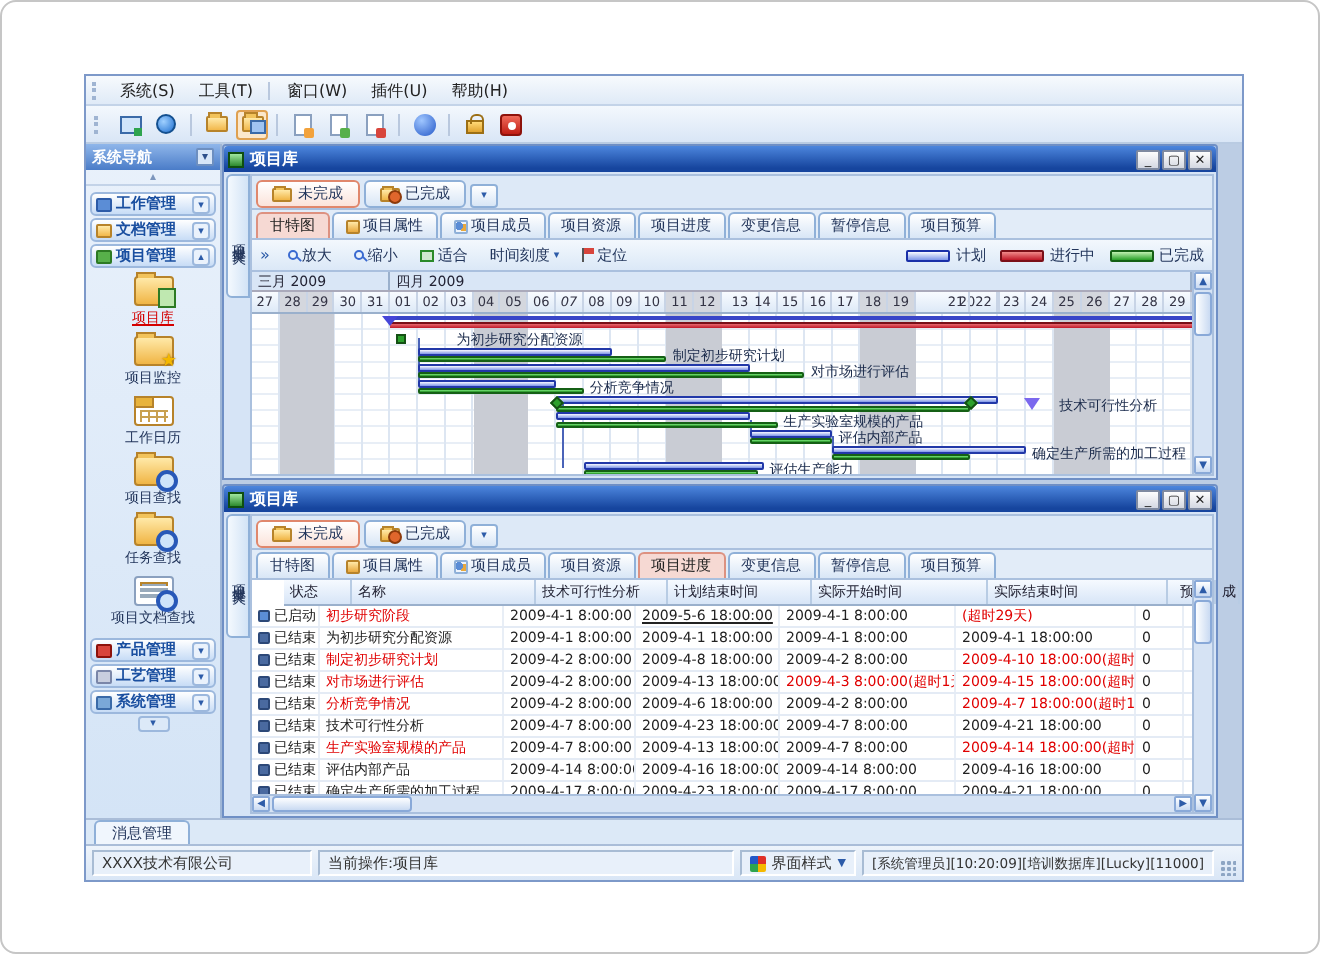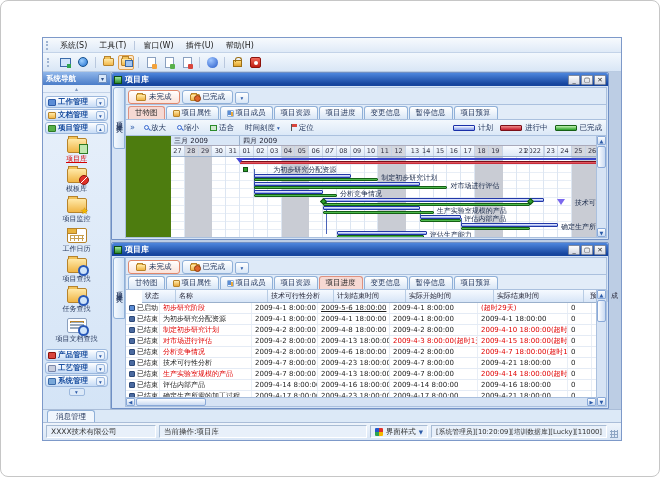--- a/index.html
+++ b/index.html
@@ -130,21 +130,21 @@
   .loc-ico::before{content:"";position:absolute;left:0;top:0;width:1px;height:7px;background:#555;}
   .loc-ico::after{content:"";position:absolute;left:1px;top:0;width:5px;height:3px;background:#d8453c;}
   .tiny-arr{font-size:5.5px;color:#2c5ba8;}
   .gspacer{flex:1;}
   .lgsw{width:22px;height:6px;border:1px solid #1a2fa8;border-radius:1px;margin-left:4px;}
   .lg0{background:linear-gradient(#f8faff,#7e96e8);}
   .lg1{background:linear-gradient(#f08a8a,#c01828);border-color:#7a0f18;}
   .lg2{background:linear-gradient(#bff0b0,#28a028);border-color:#156015;}
 
   
-  .gantt{flex:1;display:flex;min-height:0;background:#4d7c0f;padding-left:45px;}
+  .gantt{flex:1;display:flex;min-height:0;background:#4d7c0f;}
   .gantt-main{flex:1;display:flex;flex-direction:column;min-width:0;}
   .g-months{height:10px;position:relative;background:#d9e6f6;border-bottom:1px solid #aab;overflow:hidden;}
   .g-month{position:absolute;top:0;height:10px;font-size:7px;line-height:10px;color:#223;padding-left:3px;border-right:1px solid #9ab0cc;}
   .g-days{height:11px;position:relative;background:linear-gradient(#f8fbff,#dde9f7);border-bottom:1px solid #9ab0cc;overflow:hidden;}
   .g-day{position:absolute;top:0;height:11px;font-size:6.5px;line-height:11px;text-align:center;color:#334;border-right:1px solid #c8d4e6;}
   .g-day.we{background:#d4d7de;}
   .g-body{flex:1;position:relative;overflow:hidden;background:#fff;}
   .g-weekend{position:absolute;top:0;bottom:0;background:#c9ccd4;z-index:0;}
   .g-conn{position:absolute;width:1px;background:#4a63b8;z-index:1;}
   .bar-plan{position:absolute;height:4px;background:linear-gradient(180deg,#f6f8ff,#7e96e8);border:1px solid #2238a8;z-index:2;border-radius:1px;}
@@ -275,24 +275,20 @@
             </div>
             <div class="sb-sec">
               <span class="sico sec-proj"></span>
               <span>项目管理</span>
               <span class="arr">▴</span>
             </div>
             <div class="sb-items">
               <div class="sb-item sel">
                 <div class="bico folder-open-icon"></div>
                 <span class="lbl">项目库</span>
-              </div>
-              <div class="sb-item">
-                <div class="bico folder-block-icon"></div>
-                <span class="lbl">模板库</span>
               </div>
               <div class="sb-item">
                 <div class="bico folder-star-icon"></div>
                 <span class="lbl">项目监控</span>
               </div>
               <div class="sb-item">
                 <div class="bico calendar-icon"></div>
                 <span class="lbl">工作日历</span>
               </div>
               <div class="sb-item">

